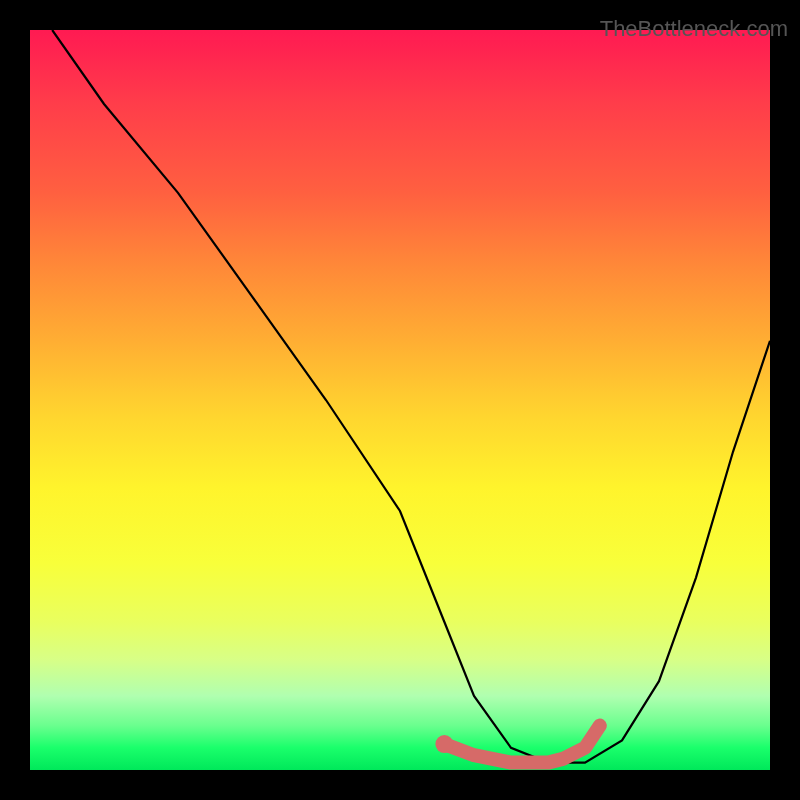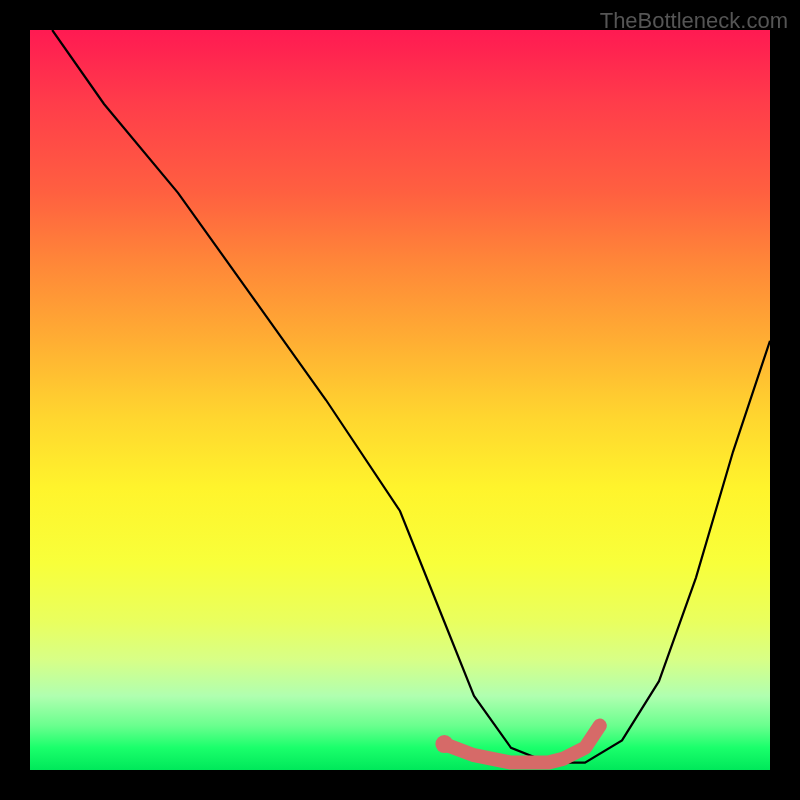--- a/index.html
+++ b/index.html
@@ -6,21 +6,21 @@
     margin: 0;
     padding: 0;
     background: #000;
     width: 800px;
     height: 800px;
     position: relative;
     font-family: Arial, sans-serif;
   }
   .watermark {
     position: absolute;
-    top: 8px;
+    top: 16px;
     right: 12px;
     color: #555;
     font-size: 22px;
     z-index: 10;
   }
   .plot-area {
     position: absolute;
     left: 30px;
     top: 30px;
     width: 740px;

